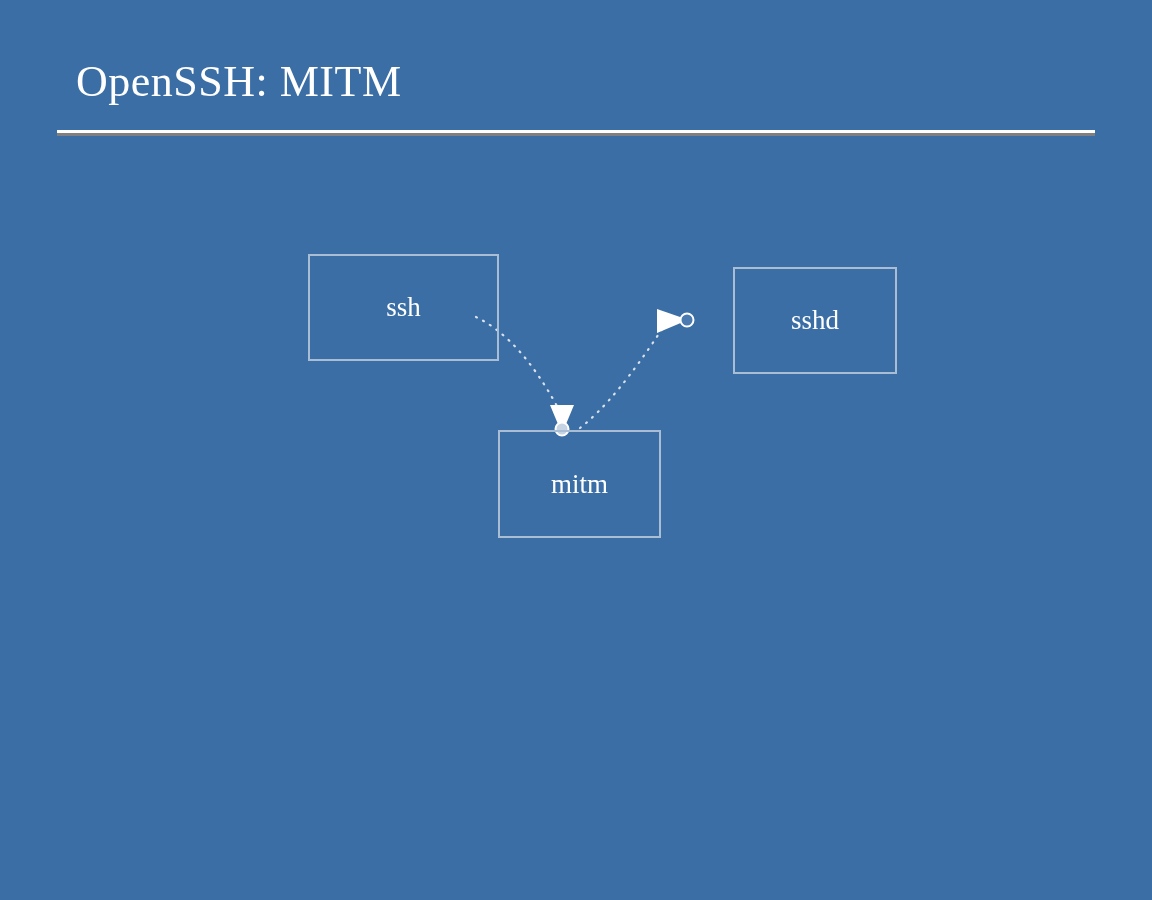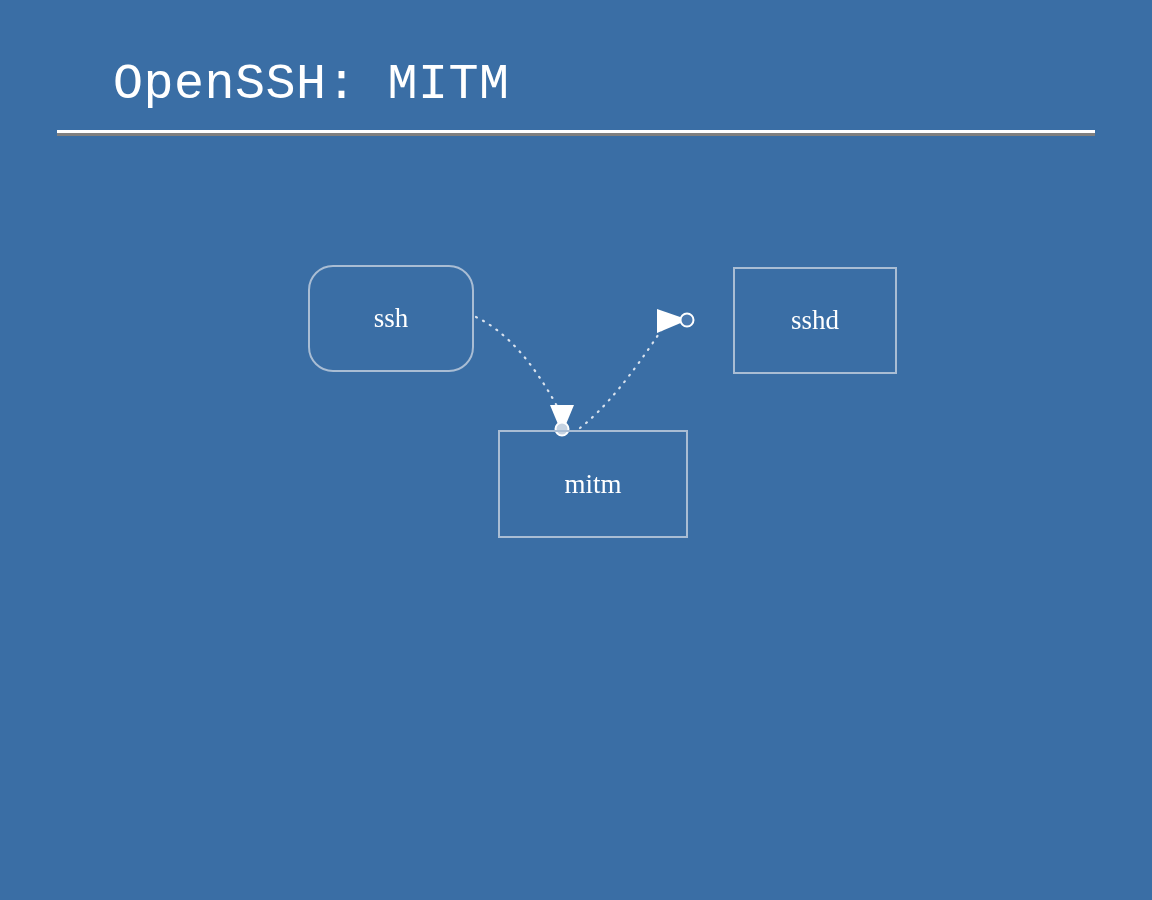--- a/index.html
+++ b/index.html
@@ -27,28 +27,27 @@
     left: 0;
     top: 0;
     width: 1152px;
     height: 150px;
   }
 
   #slide-title {
     position: absolute;
     left: 76px;
     top: 60px;
-    font-family: Liberation Mono, monospace;
-    font-size: 50px;
+    font-family: Liberation Serif, serif;
+    font-size: 44px;
     font-weight: 400;
     letter-spacing: 0.5px;
     color: #ffffff;
     line-height: 1.0;
     white-space: nowrap;
-    margin-left: 37px;
     -webkit-font-smoothing: antialiased;
   }
 
   
   #title-rule {
     position: absolute;
     left: 57px;
     top: 130px;
     width: 1038px;
     height: 6px;
@@ -89,23 +88,23 @@
     justify-content: center;
   }
   .node-label {
     font-family: "Liberation Serif", "DejaVu Serif", serif;
     font-size: 27px;
     color: #ffffff;
     line-height: 1;
     user-select: none;
   }
 
-  #node-ssh  { left: 308px; top: 265px; width: 166px; height: 107px; border-radius: 25px; }
+  #node-ssh  { left: 308px; top: 254px; width: 191px; height: 107px; }
   #node-sshd { left: 686px; top: 267px; width: 164px; height: 107px; margin-left: 47px; }
-  #node-mitm { left: 498px; top: 430px; width: 190px; height: 108px; }
+  #node-mitm { left: 498px; top: 430px; width: 163px; height: 108px; }
 
   #connector-layer {
     position: absolute;
     left: 0;
     top: 0;
     width: 1152px;
     height: 900px;
     pointer-events: none;
     overflow: visible;
   }

